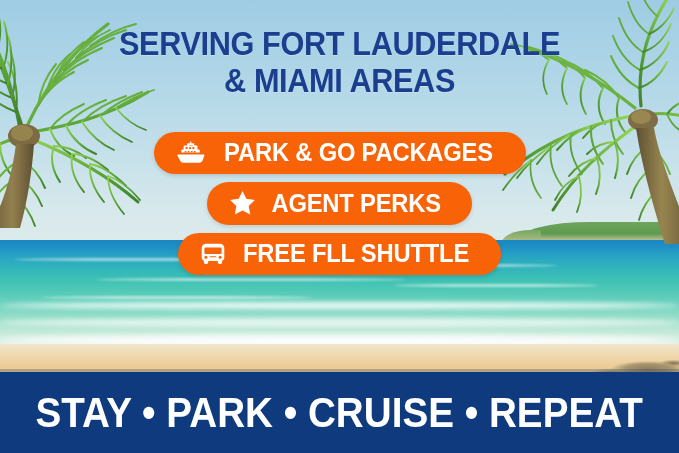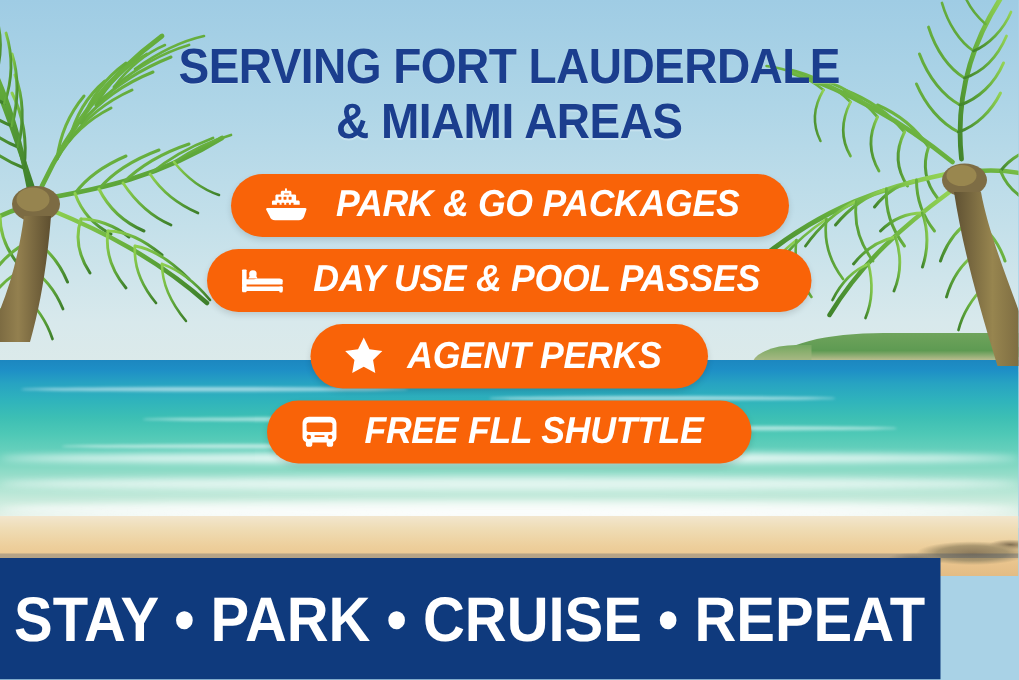--- a/index.html
+++ b/index.html
@@ -60,35 +60,35 @@
   
   .headline{position:absolute;left:0;top:26px;width:679px;text-align:center;
     color:#1B3E8E;font-weight:bold;font-size:33px;line-height:1.12;
     letter-spacing:-0.4px;font-stretch:condensed;
     font-family:"Liberation Sans Narrow","Liberation Sans",sans-serif;
     transform:scaleX(.93);transform-origin:50% 50%;
     text-shadow:0 1px 0 rgba(255,255,255,.25);}
   .headline .l2{display:block;}
 
   
-  .pills{position:absolute;left:0;top:116px;width:679px;
-    display:flex;flex-direction:column;align-items:center;gap:8px;font-style:italic;}
+  .pills{position:absolute;left:0;top:132px;width:679px;
+    display:flex;flex-direction:column;align-items:center;gap:8px;}
   .pill{display:inline-flex;align-items:center;justify-content:center;gap:11px;
     background:#F96308;border-radius:999px;
     padding:8px 26px 9px 22px;
     box-shadow:0 2px 4px rgba(0,0,0,.13);}
   .pill-label{color:#FFFFFF;font-weight:bold;font-size:25px;line-height:1;
     letter-spacing:-0.2px;white-space:nowrap;
     font-family:"Liberation Sans Narrow","Liberation Sans",sans-serif;
     transform:scaleX(.95);transform-origin:50% 50%;}
   .pill-icon{flex:0 0 auto;display:flex;align-items:center;justify-content:center;}
   .pill-icon svg{display:block;fill:#fff;}
 
   
-  .banner{position:absolute;left:0;bottom:0;width:627px;height:81px;
+  .banner{position:absolute;left:0;bottom:0;width:679px;height:81px;
     background:#0F3A7D;display:flex;align-items:center;justify-content:center;}
   .banner-text{color:#FFFFFF;font-weight:bold;font-size:42px;line-height:1;
     letter-spacing:0px;white-space:nowrap;
     font-family:"Liberation Sans Narrow","Liberation Sans",sans-serif;
     transform:scaleX(.92);transform-origin:50% 50%;}
   .banner-top-edge{position:absolute;left:0;bottom:81px;width:679px;height:3px;
     background:rgba(20,50,100,.25);}
 </style>
 </head>
 <body>
@@ -318,35 +318,20 @@
           <rect x="11.7" y="10.1" width="1.8" height="1.5" rx=".3" fill="#F96308"></rect>
           <rect x="14.8" y="10.1" width="1.8" height="1.5" rx=".3" fill="#F96308"></rect>
           <rect x="17.9" y="10.1" width="1.8" height="1.5" rx=".3" fill="#F96308"></rect>
           <path d="M2.2 13.6h25.3c.6 0 1.0.55.8 1.1l-1.6 4.6c-.5 1.5-1.9 2.5-3.5 2.5H7.4c-1.7 0-3.2-1.1-3.6-2.7l-2.3-4.3c-.3-.6.1-1.2.7-1.2z"></path>
           <rect x="14.0" y="0.5" width="1.3" height="2.2" rx=".5"></rect>
         </svg>
       </span>
       <span class="pill-label">PARK &amp; GO PACKAGES</span>
     </div>
 
-    <div class="pill">
-      <span class="pill-icon">
-        <svg width="30" height="24" viewBox="0 0 30 24">
-          <rect x="1.4" y="4.6" width="3.0" height="15.2" rx=".6"></rect>
-          <rect x="1.4" y="11.2" width="27.0" height="3.4" rx=".5"></rect>
-          <rect x="1.4" y="16.0" width="27.0" height="3.0" rx=".5"></rect>
-          <path d="M11.2 10.6h15.1c1.2 0 2.1 1.0 2.1 2.1v.2H9.1v-.2c0-1.1 1.0-2.1 2.1-2.1z"></path>
-          <path d="M5.5 10.6h4.0c.6-2.3 1.6-3.6 3.4-4.0l-.2-.5c-2.6.5-4.2 2.0-5.0 4.0H5.5z" fill="#F96308"></path>
-          <circle cx="8.6" cy="7.6" r="2.5"></circle>
-          <path d="M11.6 10.6c-.4-1.5-1.6-2.5-3.0-2.5s-2.6 1.0-3.0 2.5h6.0z"></path>
-          <rect x="26.2" y="16.0" width="2.2" height="4.0" rx=".6"></rect>
-        </svg>
-      </span>
-      <span class="pill-label">DAY USE &amp; POOL PASSES</span>
-    </div>
 
     <div class="pill">
       <span class="pill-icon">
         <svg width="27" height="26" viewBox="0 0 27 26">
           <path d="M13.5 1.0 L17.3 8.8 L25.9 10.0 L19.7 16.0 L21.2 24.6 L13.5 20.5 L5.8 24.6 L7.3 16.0 L1.1 10.0 L9.7 8.8 Z"></path>
         </svg>
       </span>
       <span class="pill-label">AGENT PERKS</span>
     </div>
 

